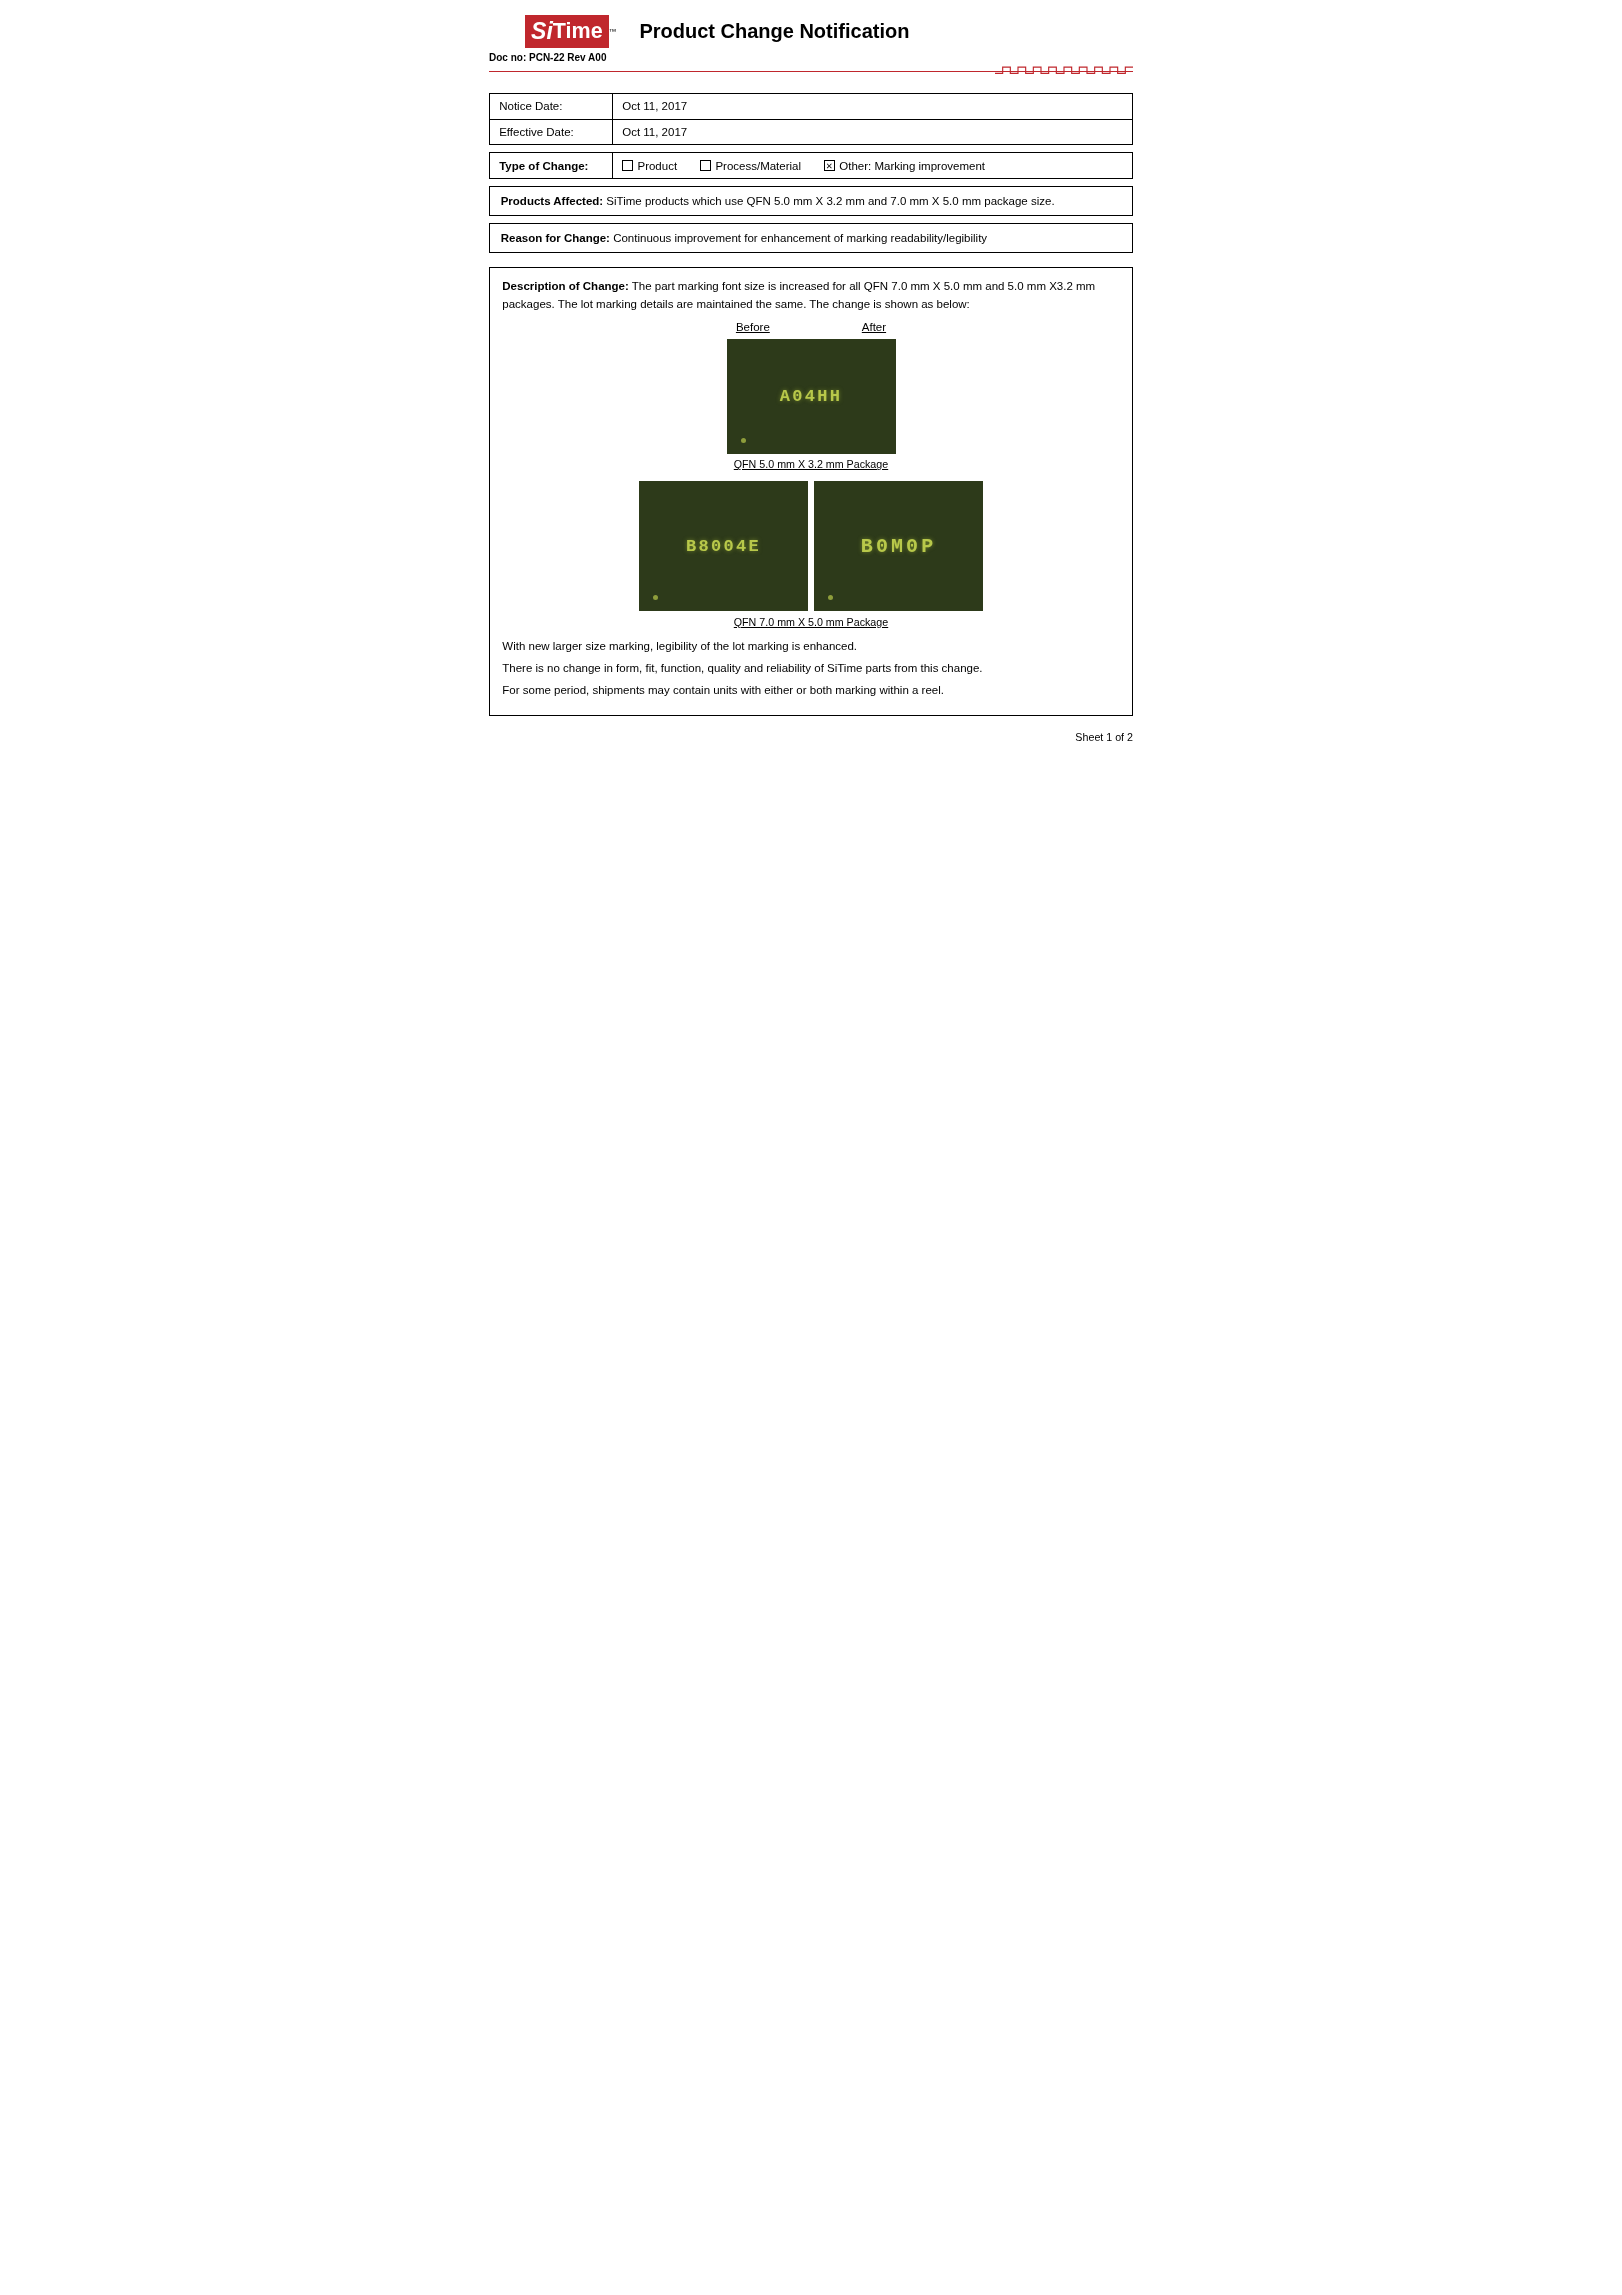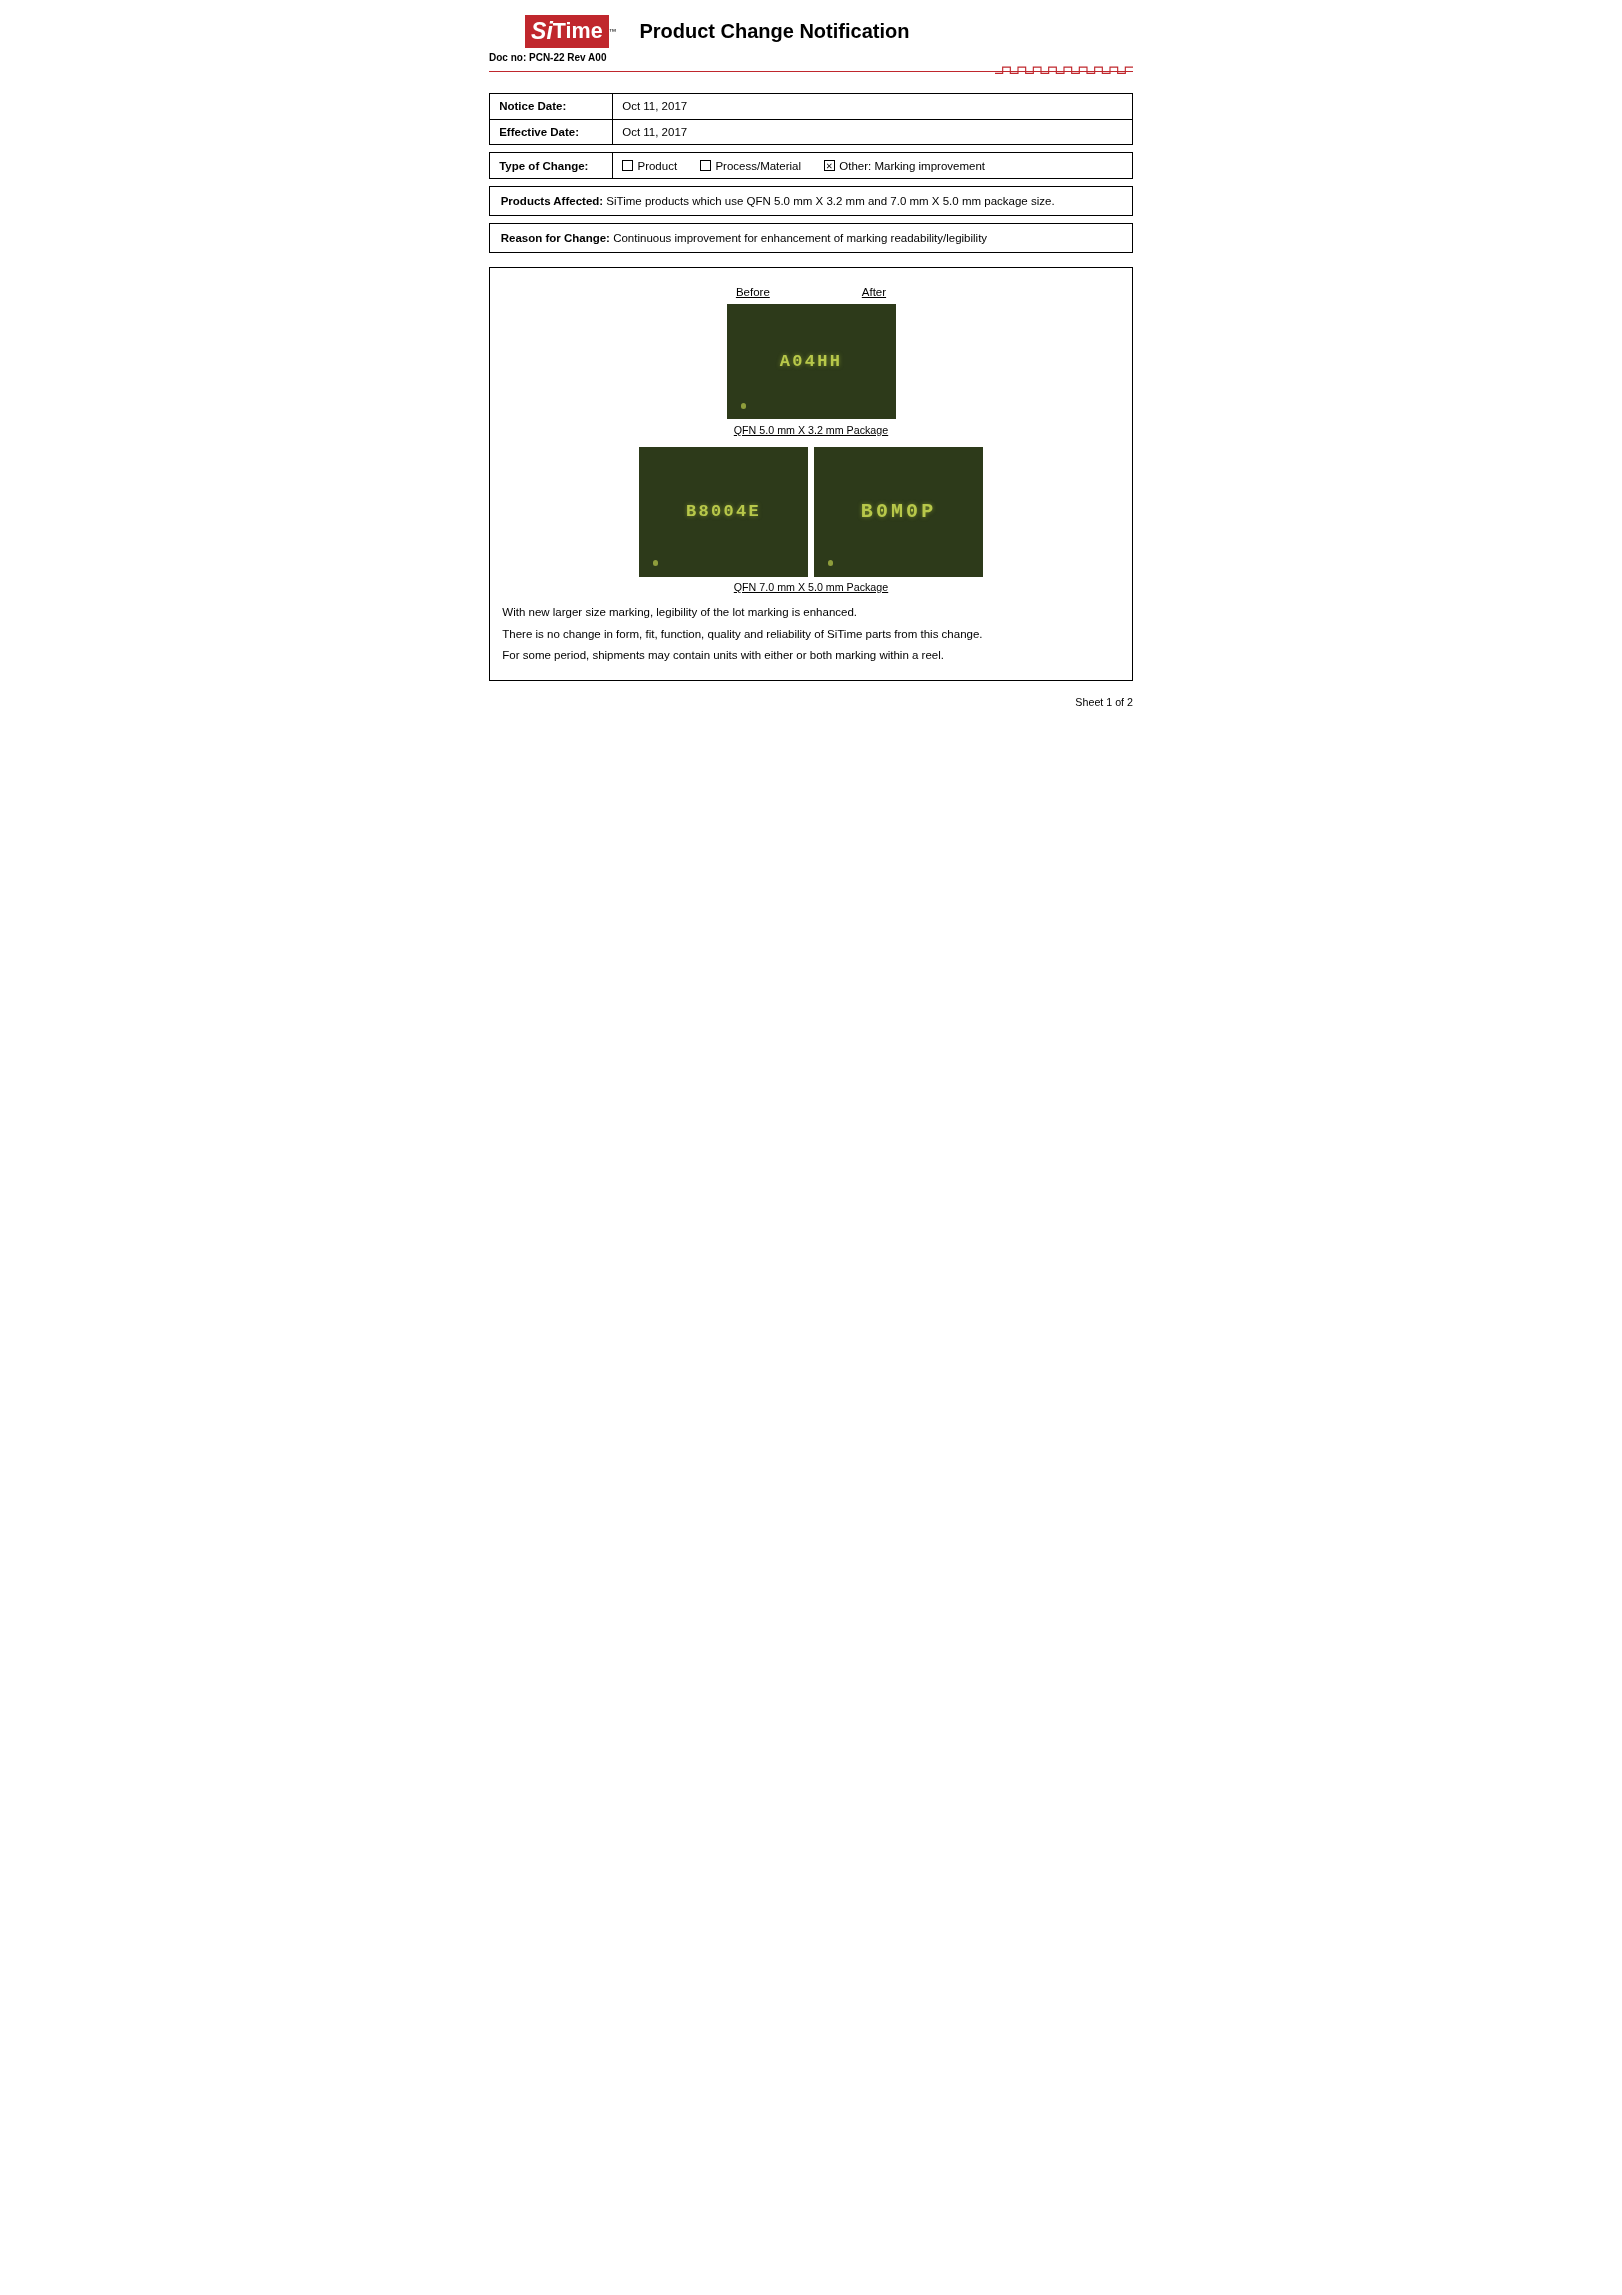--- a/index.html
+++ b/index.html
@@ -65,21 +65,21 @@
       border-collapse: collapse;
       margin-top: 15.3px;
       margin-bottom: 7.7px;
     }
     .info-table td {
       border: 1.1px solid #000;
       padding: 6.1px 9.2px;
       vertical-align: top;
     }
     .info-table .label-cell {
-      font-weight: bold;
+      font-weight: normal;
       white-space: nowrap;
       width: 123px;
     }
 
     
     .change-type-table {
       width: 100%;
       border-collapse: collapse;
       margin-bottom: 7.7px;
     }
@@ -288,20 +288,24 @@
   <span style="font-weight:bold;">Products Affected:</span>
   <span>  SiTime products which use QFN 5.0 mm X 3.2 mm and 7.0 mm X 5.0 mm package size.</span>
 </div>
 
 <div class="section-box">
   <span style="font-weight:bold;">Reason for Change:</span>
   <span> Continuous improvement for enhancement of marking readability/legibility</span>
 </div>
 
 <div class="desc-box">
+  <p>
+    <span style="font-weight:bold;">Description of Change:</span>
+    <span> The part marking font size is increased for all QFN 7.0 mm X 5.0 mm and 5.0 mm X3.2 mm packages. The lot marking details are maintained the same. The change is shown as below:</span>
+  </p>
 
   <div class="before-after">
     <span>Before</span>
     <span>After</span>
   </div>
 
   <div class="images-row">
     <div class="chip-img">
       <div class="chip-dot"></div>
       <span class="chip-text">A04HH</span>

